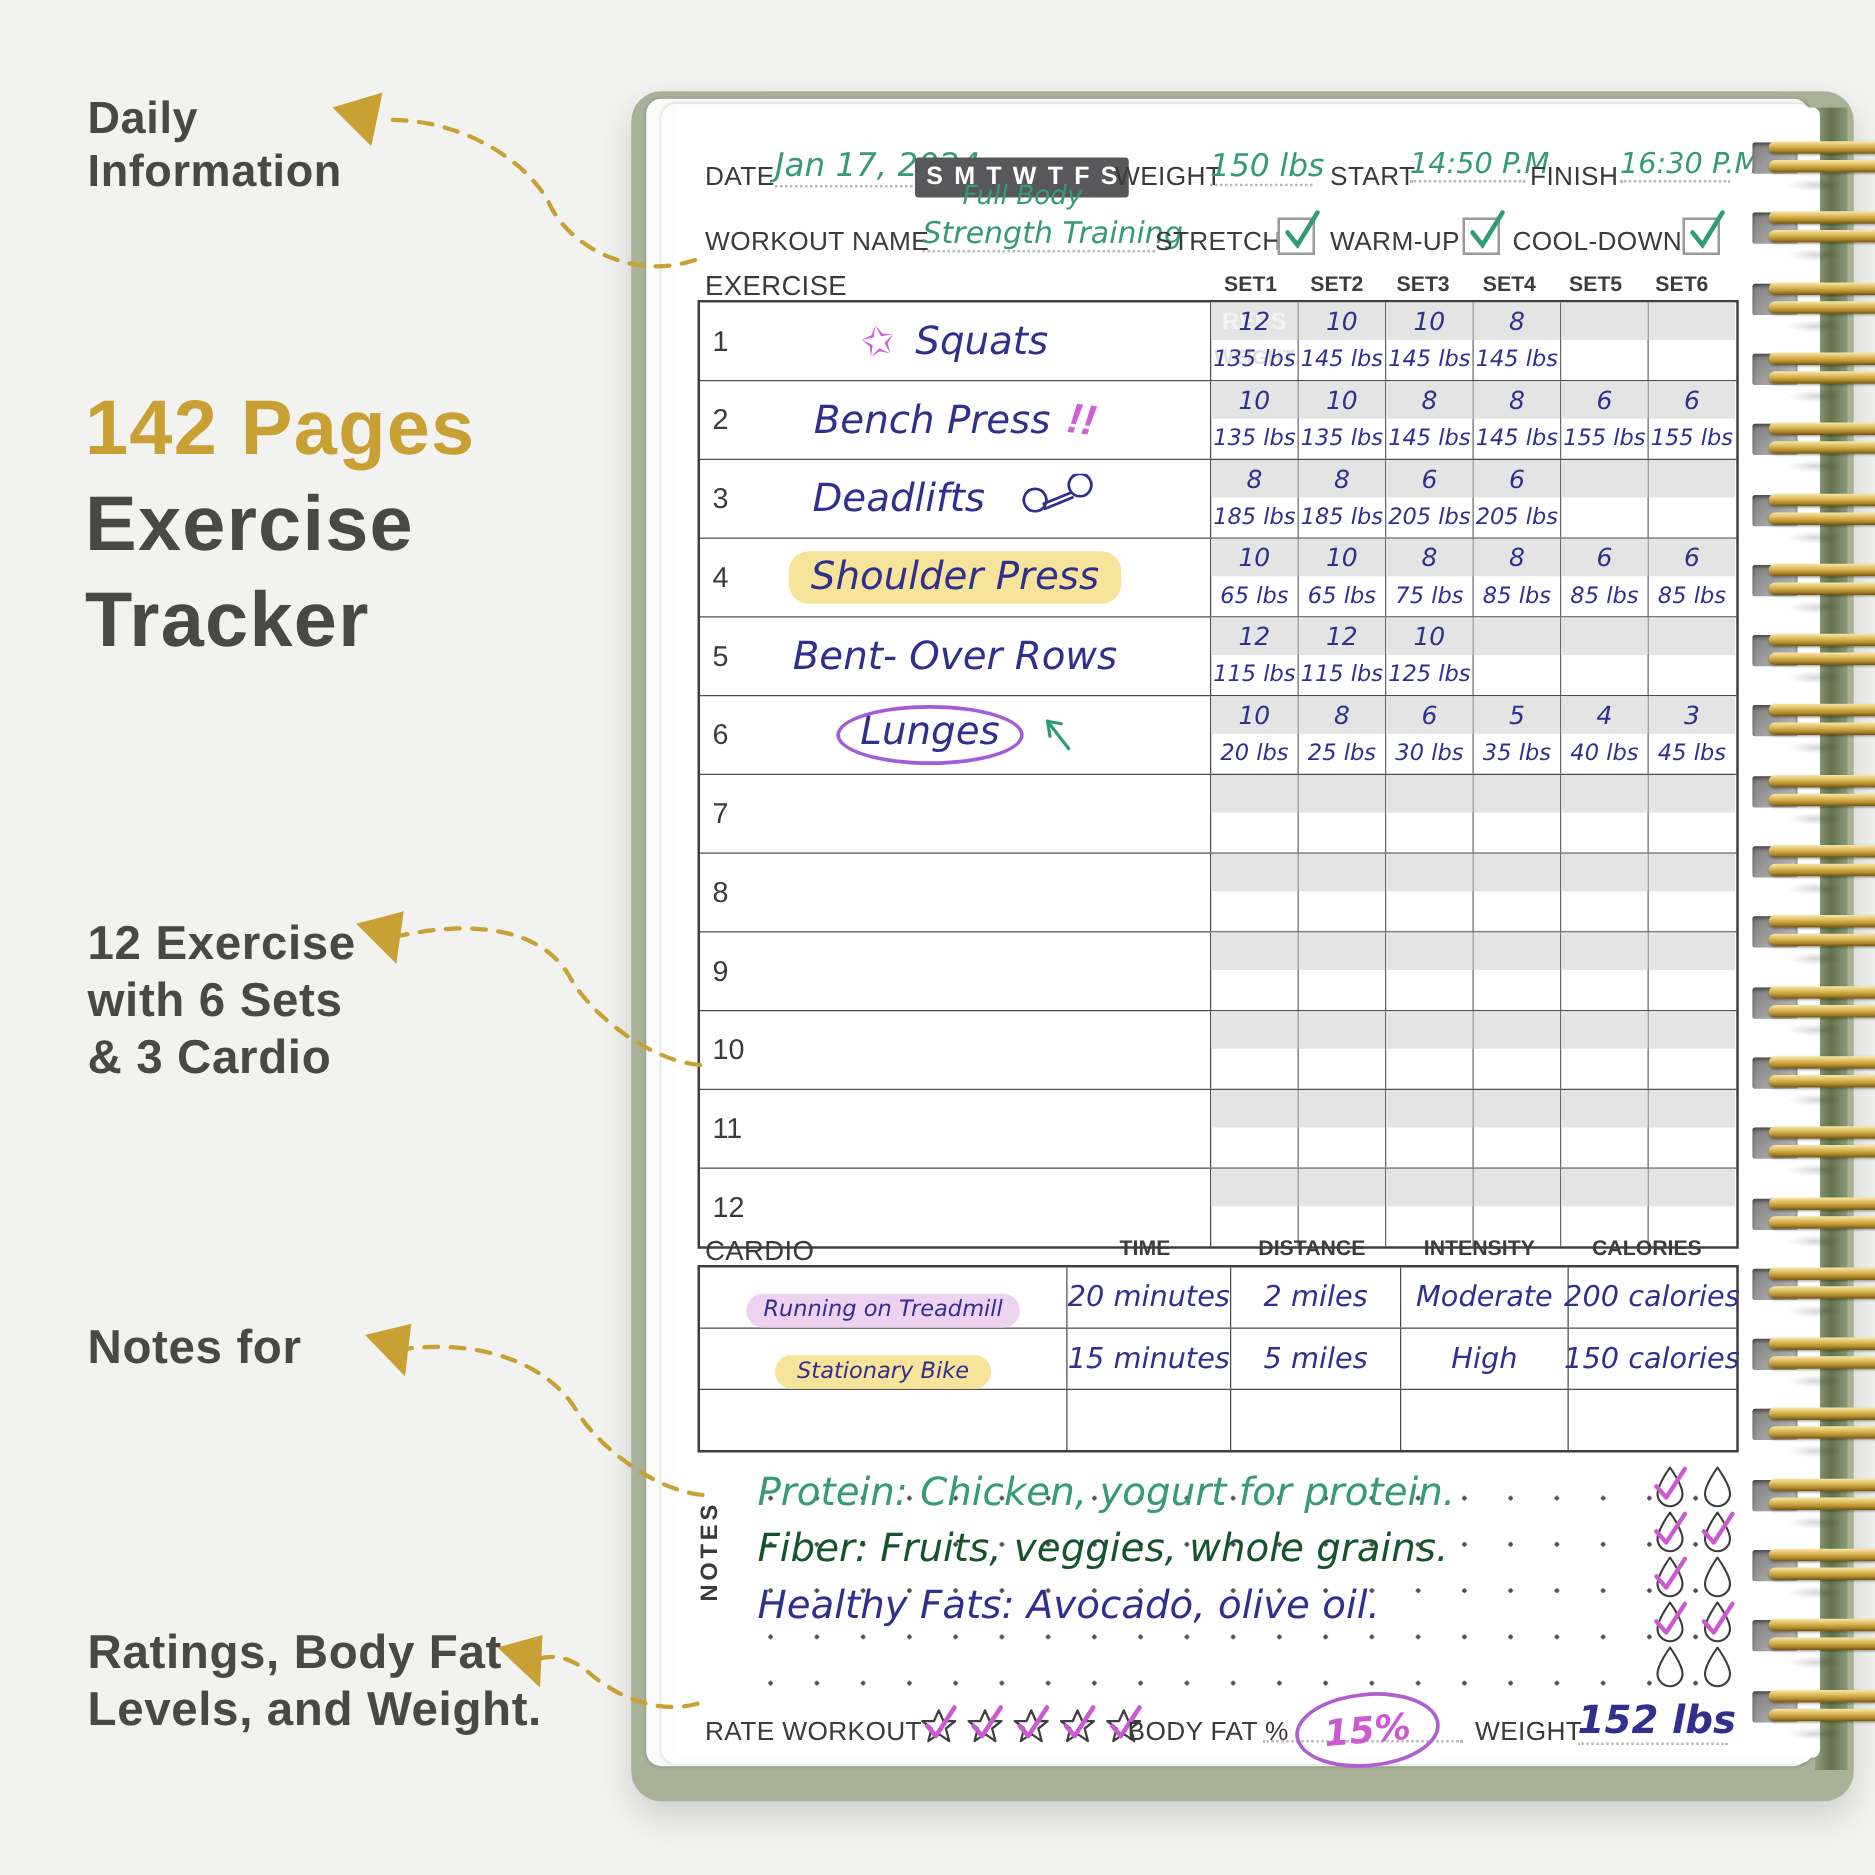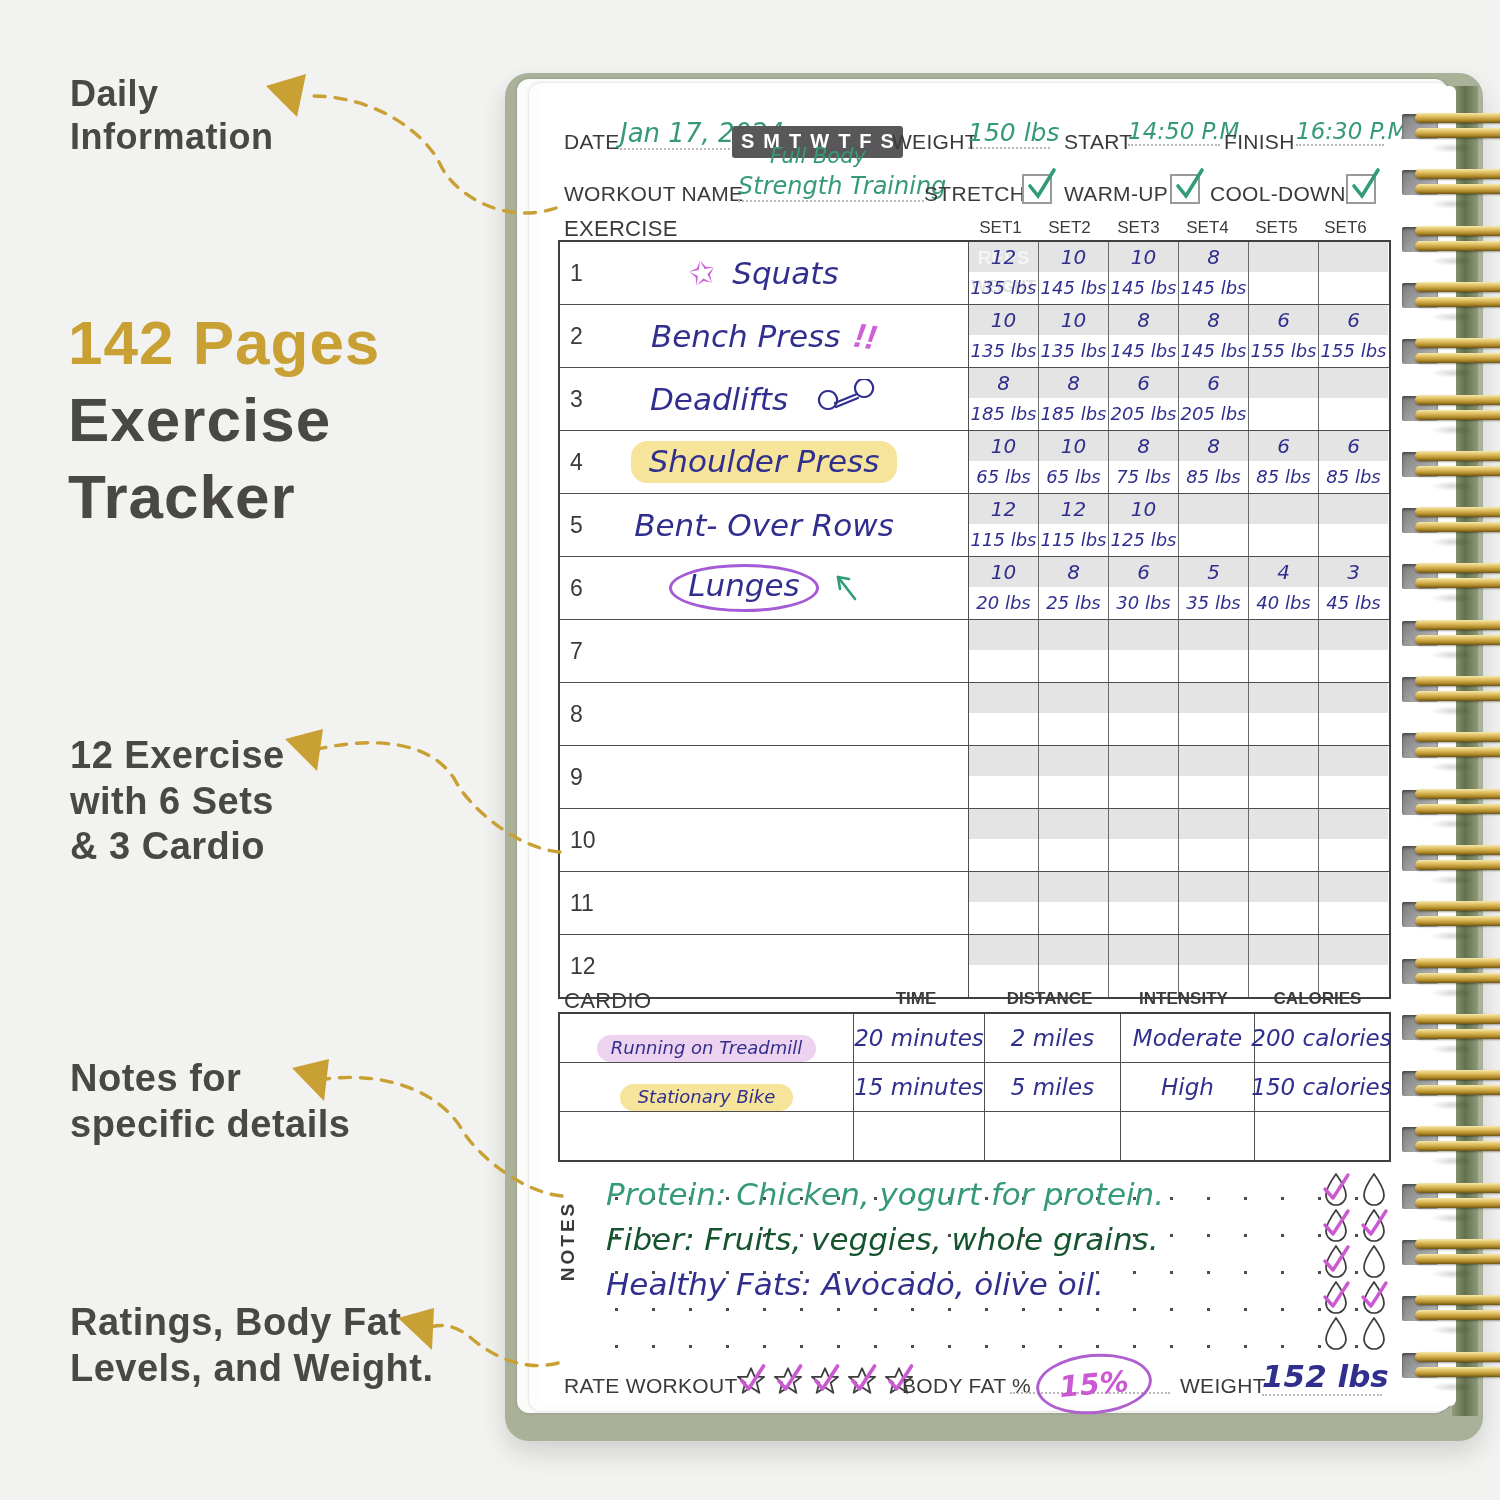--- a/index.html
+++ b/index.html
@@ -42,21 +42,21 @@
   .ink-b{color:#312f8e;}
   .ink-m{color:#cb5ad2;}
   .dotted{border-bottom:2px dotted #b9b9b9;}
   .val{position:absolute;font-size:25px;text-align:center;}
   .days-badge{position:absolute;left:192px;top:40px;background:#58585a;color:#fff;border-radius:3px;
         padding:4px 9px 5px;font-weight:700;font-size:20px;display:flex;gap:9px;}
   .checkbox{position:absolute;width:26px;height:26px;border:2px solid #9a9a9a;background:#fff;}
   .checkbox svg{position:absolute;left:2px;top:-10px;overflow:visible;}
   
   .set-headers{position:absolute;left:426px;top:132px;display:flex;}
-  .set-headers span{width:69px;text-align:center;font-size:17px;font-weight:400;color:#3c3c3c;}
+  .set-headers span{width:69px;text-align:center;font-size:17px;font-weight:700;color:#3c3c3c;}
   .ex-table{position:absolute;left:18px;top:154px;width:829px;border:2px solid #3f3f3f;background:#fff;}
   .ex-row{display:flex;height:62px;border-top:1px solid #4e4e4e;position:relative;}
   .ex-row:first-child{border-top:none;}
   .ex-name-cell{width:408px;position:relative;display:flex;align-items:center;justify-content:center;}
   .ex-num{position:absolute;left:10px;top:50%;transform:translateY(-50%);font-size:23px;color:#3a3a3a;}
   .ex-name{font-size:31px;}
   .ex-sets{display:flex;flex:1;}
   .set-cell{width:69px;border-left:1px solid #6a6a6a;display:flex;flex-direction:column;}
   .set-cell:first-child{border-left:1px solid #4e4e4e;}
   .reps{height:30px;background:#e4e4e4;display:flex;align-items:center;justify-content:center;position:relative;}
@@ -114,21 +114,20 @@
     <div>Exercise</div>
     <div>Tracker</div>
   </div>
   <div class="callout callout-sets">
     <div>12 Exercise</div>
     <div>with 6 Sets</div>
     <div>&amp; 3 Cardio</div>
   </div>
   <div class="callout callout-notes">
     <div>Notes for</div>
-    <div>specific details</div>
   </div>
   <div class="callout callout-tracking">
     <div>Ratings, Body Fat</div>
     <div>Levels, and Weight.</div>
   </div>
 
   <div class="cover"></div>
   <div class="spine"></div>
   <div class="sheet s1"></div>
   <div class="sheet s2"></div>

